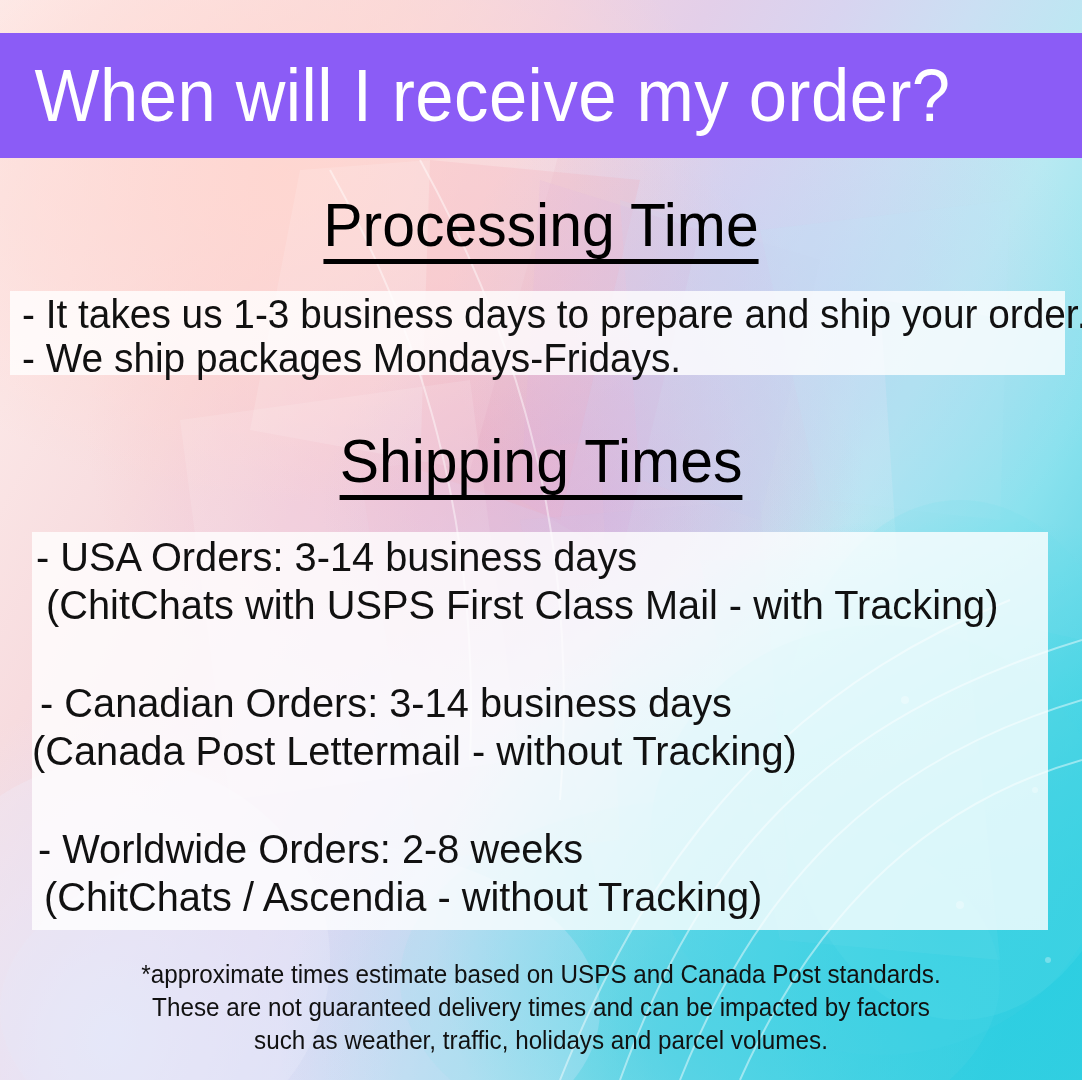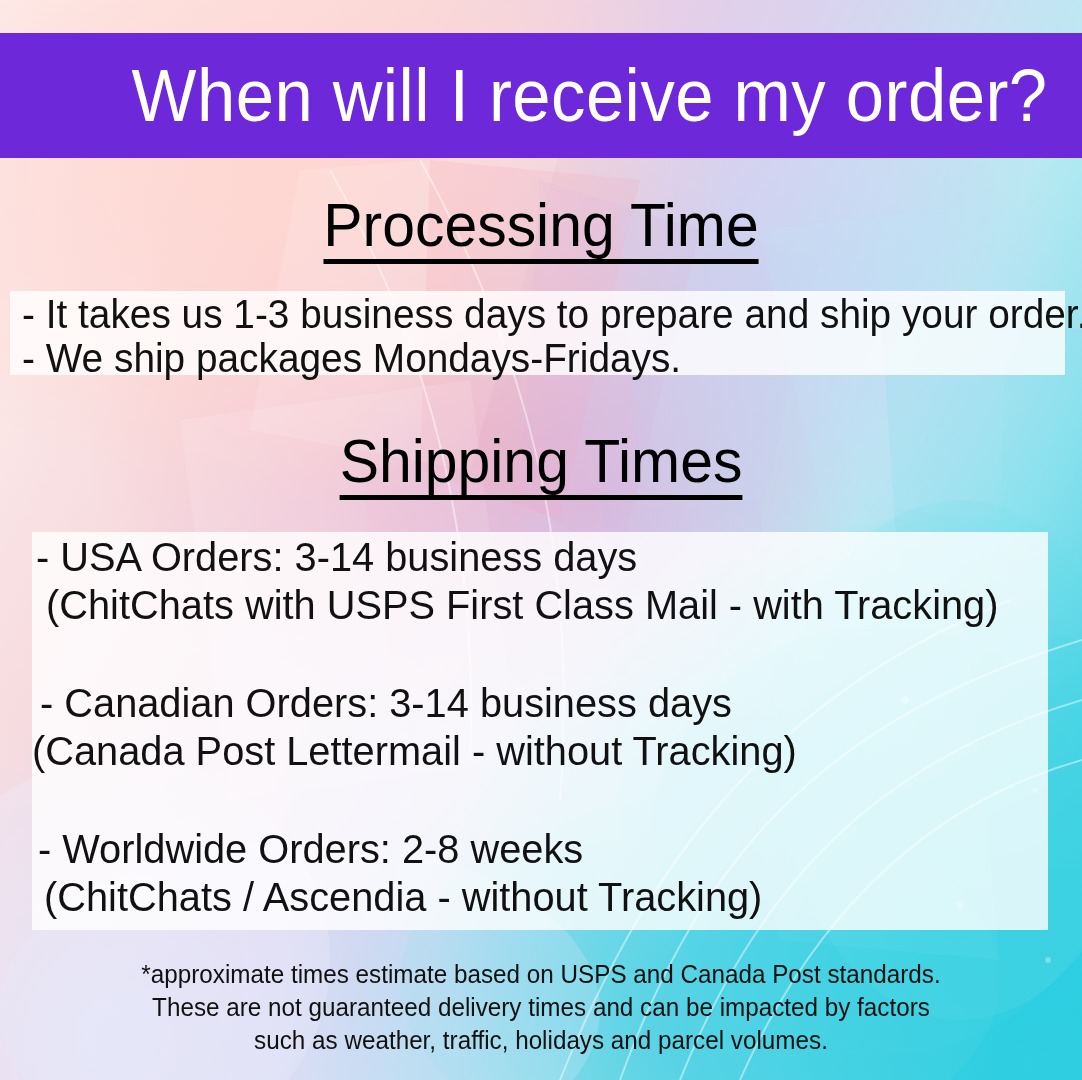--- a/index.html
+++ b/index.html
@@ -62,24 +62,24 @@
   .shapes { position: absolute; inset: 0; pointer-events: none; }
   .shapes svg { display: block; width: 100%; height: 100%; }
 
   
   .banner {
     position: absolute;
     left: 0;
     top: 33px;
     width: 1082px;
     height: 125px;
-    background: #6d28d9;
+    background: #8b5cf6;
     display: flex;
     align-items: center;
-    justify-content: flex-end;
+    justify-content: flex-start;
   }
   .banner-title {
     color: #ffffff;
     font-family: "Liberation Sans Narrow", "Liberation Sans", sans-serif;
     font-size: 74px;
     font-weight: 400;
     letter-spacing: 0.5px;
     transform: scaleX(0.93);
     white-space: nowrap;
     line-height: 1;

